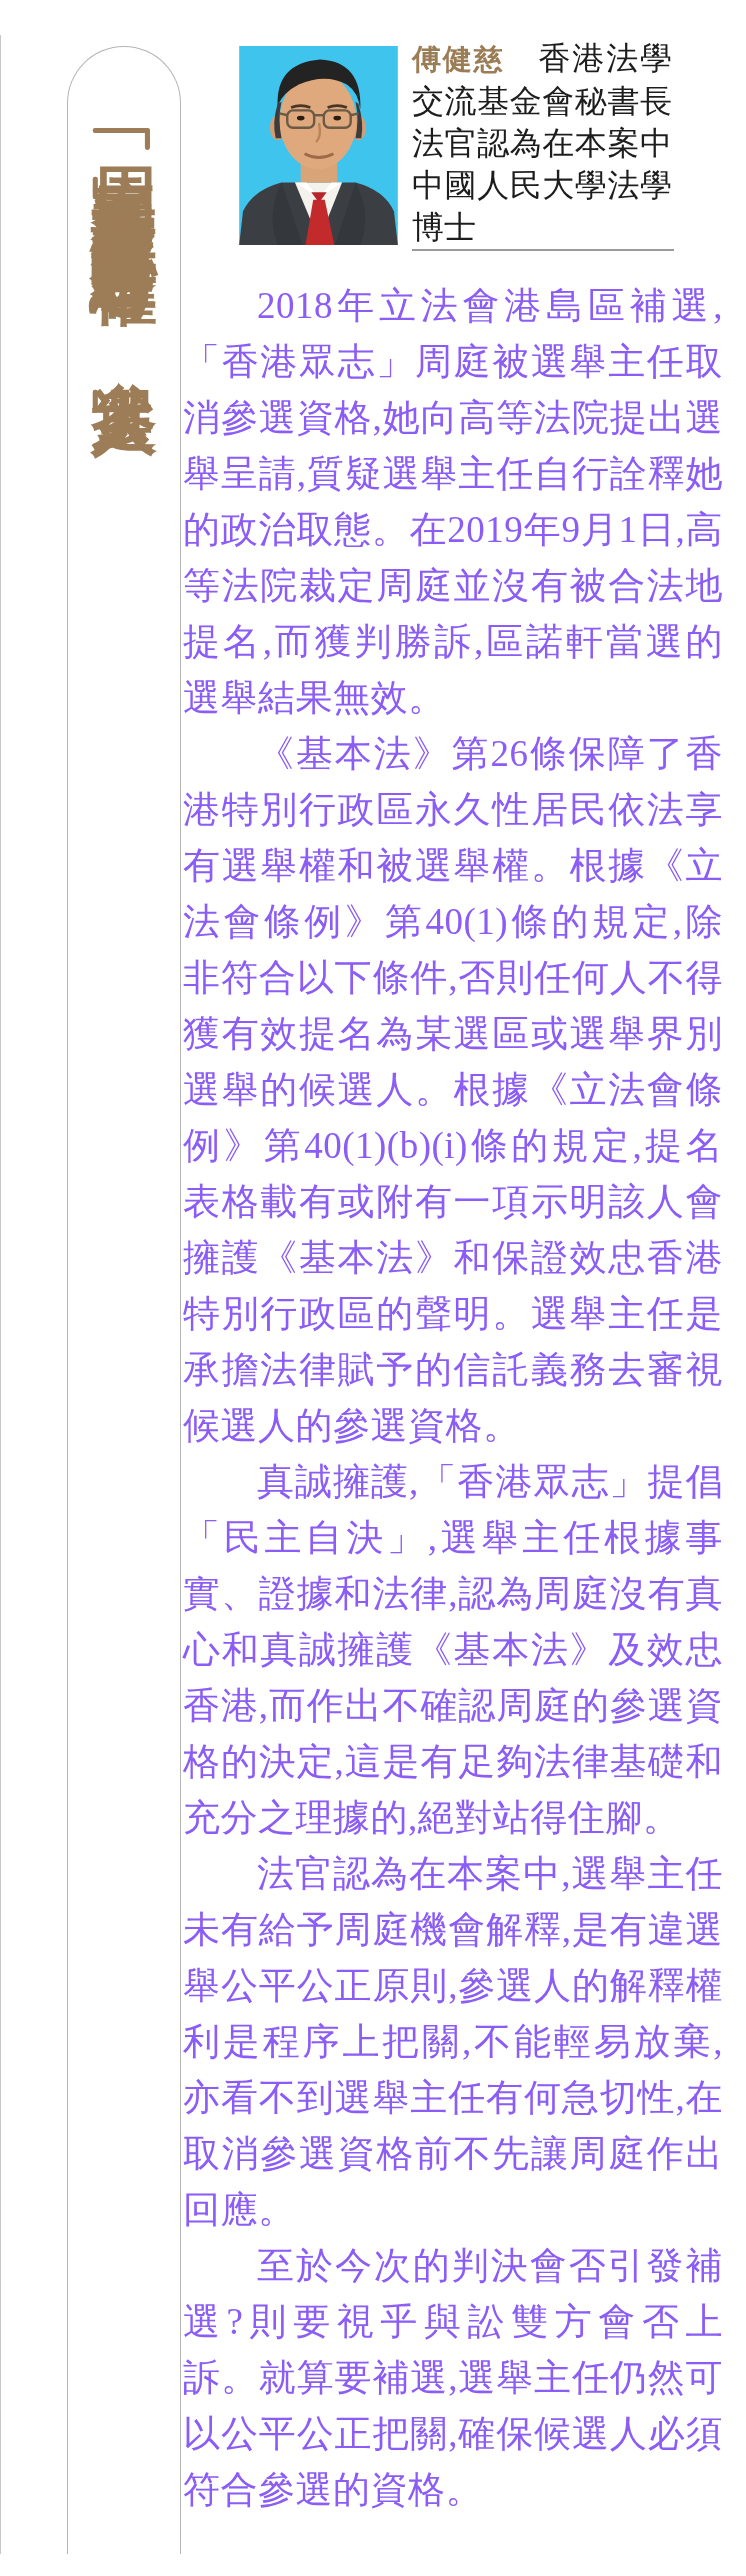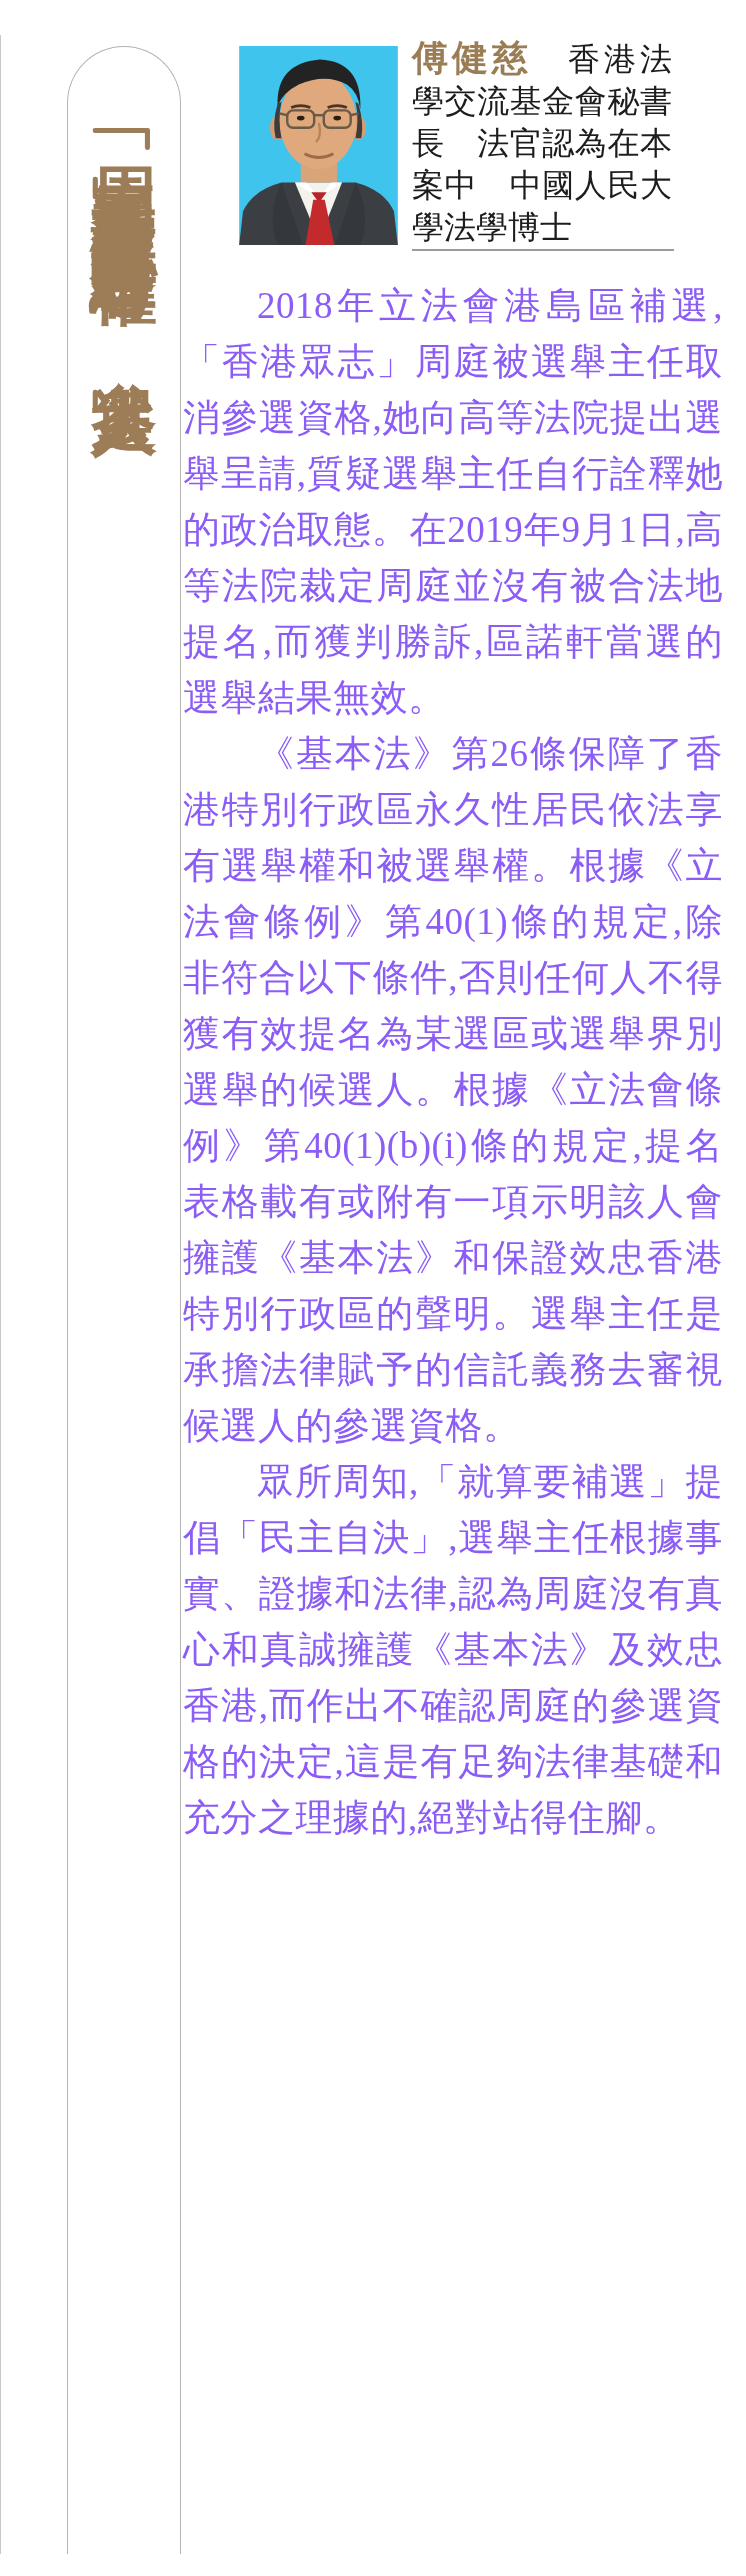--- a/index.html
+++ b/index.html
@@ -69,21 +69,21 @@
     width: 260px;
     font-size: 32px;
     line-height: 42px;
     text-align: justify;
     text-justify: inter-ideograph;
     color: #1d1d1d;
   }
   .author-name {
     font-family: "Liberation Sans", "DejaVu Sans", sans-serif;
     font-weight: 700;
-    font-size: 36px;
+    font-size: 29px;
     color: #9a7c55;
   }
   .author-divider {
     position: absolute;
     left: 412px;
     top: 249px;
     width: 262px;
     height: 1.9px;
     background: #9b9b9b;
   }
@@ -161,15 +161,17 @@
 
 <div class="author-block">
   <span class="author-name">傅健慈</span><span class="author-title">　香港法學交流基金會秘書長　法官認為在本案中　中國人民大學法學博士</span>
 </div>
 
 <div class="author-divider"></div>
 
 <div class="article-body">
   <p>2018年立法會港島區補選,「香港眾志」周庭被選舉主任取消參選資格,她向高等法院提出選舉呈請,質疑選舉主任自行詮釋她的政治取態。在2019年9月1日,高等法院裁定周庭並沒有被合法地提名,而獲判勝訴,區諾軒當選的選舉結果無效。</p>
   <p>《基本法》第26條保障了香港特別行政區永久性居民依法享有選舉權和被選舉權。根據《立法會條例》第40(1)條的規定,除非符合以下條件,否則任何人不得獲有效提名為某選區或選舉界別選舉的候選人。根據《立法會條例》第40(1)(b)(i)條的規定,提名表格載有或附有一項示明該人會擁護《基本法》和保證效忠香港特別行政區的聲明。選舉主任是承擔法律賦予的信託義務去審視候選人的參選資格。</p>
-  <p>眾所周知,「就算要補選」提倡「民主自決」,選舉主任根據事實、證據和法律,認為周庭沒有真心和真誠擁護《基本法》及效忠香港,而作出不確認周庭的參選資格的決定,這是有足夠法律基礎和充分之理據的,絕對站得住腳。</p>
+  <p>真誠擁護,「香港眾志」提倡「民主自決」,選舉主任根據事實、證據和法律,認為周庭沒有真心和真誠擁護《基本法》及效忠香港,而作出不確認周庭的參選資格的決定,這是有足夠法律基礎和充分之理據的,絕對站得住腳。</p>
+  <p>法官認為在本案中,選舉主任未有給予周庭機會解釋,是有違選舉公平公正原則,參選人的解釋權利是程序上把關,不能輕易放棄,亦看不到選舉主任有何急切性,在取消參選資格前不先讓周庭作出回應。</p>
+  <p>至於今次的判決會否引發補選?則要視乎與訟雙方會否上訴。就算要補選,選舉主任仍然可以公平公正把關,確保候選人必須符合參選的資格。</p>
 </div>
 
 
 </body></html>

